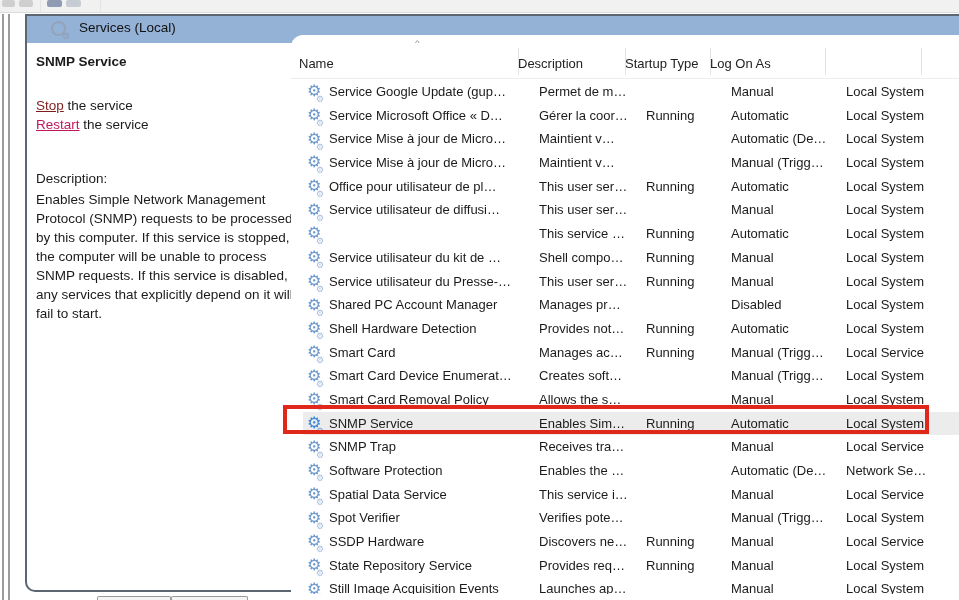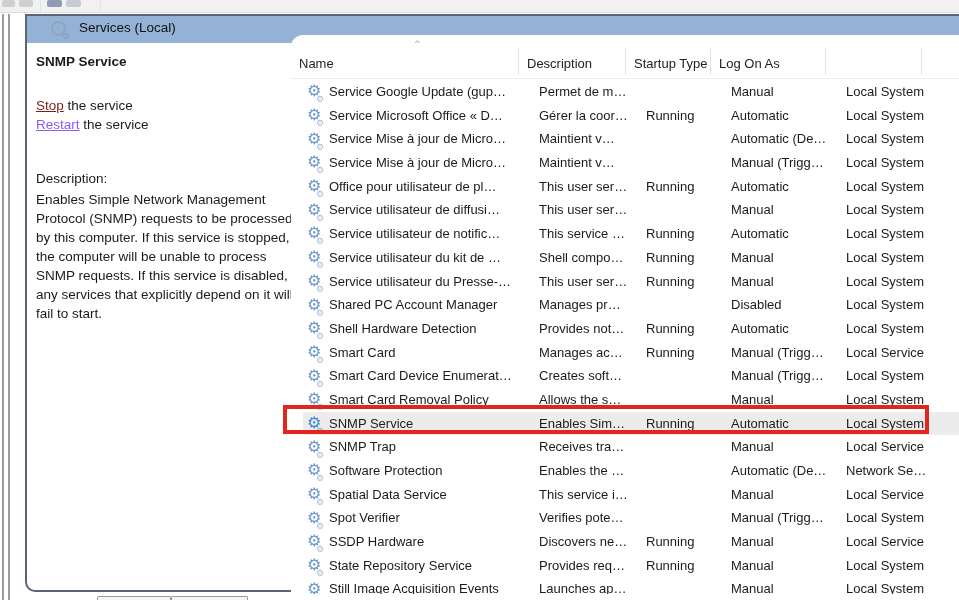--- a/index.html
+++ b/index.html
@@ -37,21 +37,21 @@
   
   .list-panel { position:absolute; left:264px; top:19px; width:681px; height:559px;
     background:#fff; border-top-left-radius:12px; overflow:hidden; }
 
   .col-grid { display:grid; grid-template-columns:227px 107px 85px 115px 96px 1fr; }
 
   .list-header { position:absolute; left:0; top:0; right:12px; height:44px;
     border-bottom:1px solid #ededed; }
   .list-header .hcell { position:relative; font-size:13px; color:#222; padding-top:21px; white-space:nowrap; }
   .hcell.name  { padding-left:8px; }
-  .hcell.pad   { padding-left:9px; }
+  .hcell.pad   { }
   .hsep { position:absolute; top:13px; width:1px; height:27px; background:#e2e2e2; }
   .sort-caret { position:absolute; left:124px; top:2px; font-size:10px; color:#888;
     transform:scaleY(.8); }
 
   .rows { position:absolute; left:12px; top:45px; right:12px; }
   .srow { height:23.7px; align-items:center; font-size:13px; white-space:nowrap; cursor:default; }
   .srow > div { overflow:hidden; line-height:23.7px; height:23.7px; }
   .srow .c-name { padding-left:4px; display:flex; align-items:center; }
   .srow .c-pad  { padding-left:9px; }
   .srow.selected { background:#ececec; }
@@ -97,21 +97,21 @@
     <span class="icon-ring"></span>
     <span class="title">Services (Local)</span>
   </div>
 
   <div class="svc-title">SNMP Service</div>
 
   <div class="action-line" style="top:82px;">
     <a style="color:#7f1d1d;">Stop</a><span> the service</span>
   </div>
   <div class="action-line" style="top:101px;">
-    <a style="color:#8b5cf6;">Restart</a><span> the service</span>
+    <a style="color:#be185d;">Restart</a><span> the service</span>
   </div>
 
   <div class="desc-label">Description:</div>
   <div class="desc-text">Enables Simple Network Management Protocol (SNMP) requests to be processed by this computer. If this service is stopped, the computer will be unable to process SNMP requests. If this service is disabled, any services that explicitly depend on it will fail to start.</div>
 
   <div class="list-panel">
 
     <div class="list-header col-grid">
       <div class="hcell name">
         <span class="sort-caret">^</span>
@@ -191,21 +191,20 @@
     </div>
     <div class="c-pad">This user ser…</div>
     <div class="c-pad"></div>
     <div class="c-pad">Manual</div>
     <div class="c-pad">Local System</div>
     <div></div>
   </div>
         <div class="srow col-grid">
     <div class="c-name">
       <span class="gear"></span>
-      <span>Service utilisateur de notific…</span>
     </div>
     <div class="c-pad">This service …</div>
     <div class="c-pad">Running</div>
     <div class="c-pad">Automatic</div>
     <div class="c-pad">Local System</div>
     <div></div>
   </div>
         <div class="srow col-grid">
     <div class="c-name">
       <span class="gear"></span>

